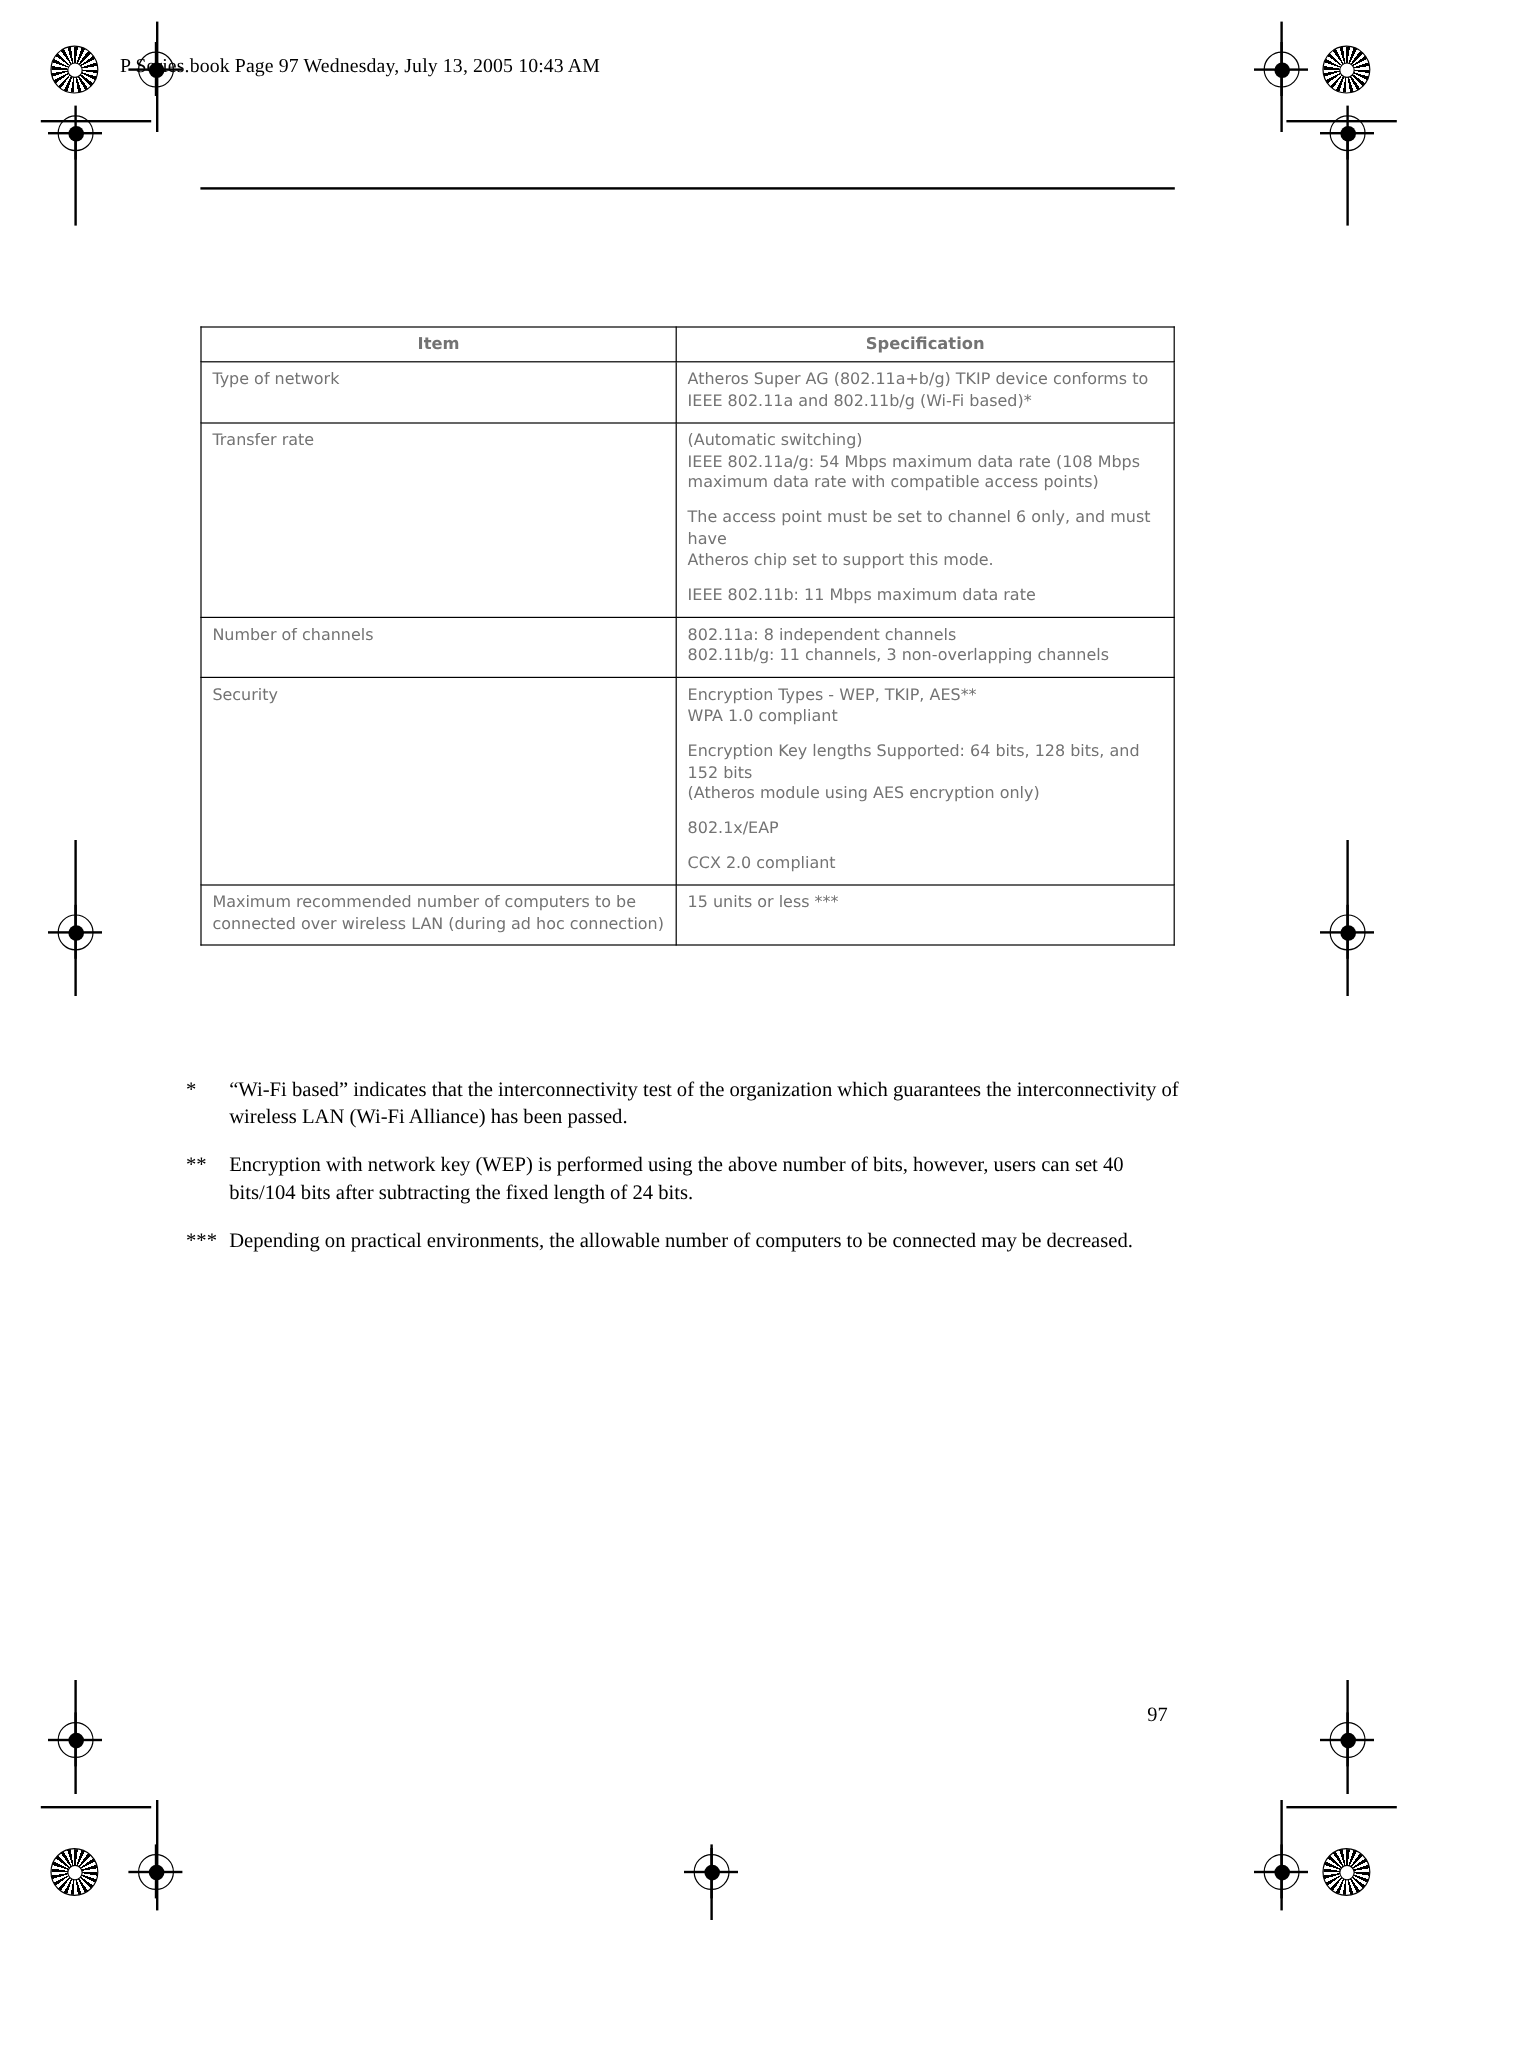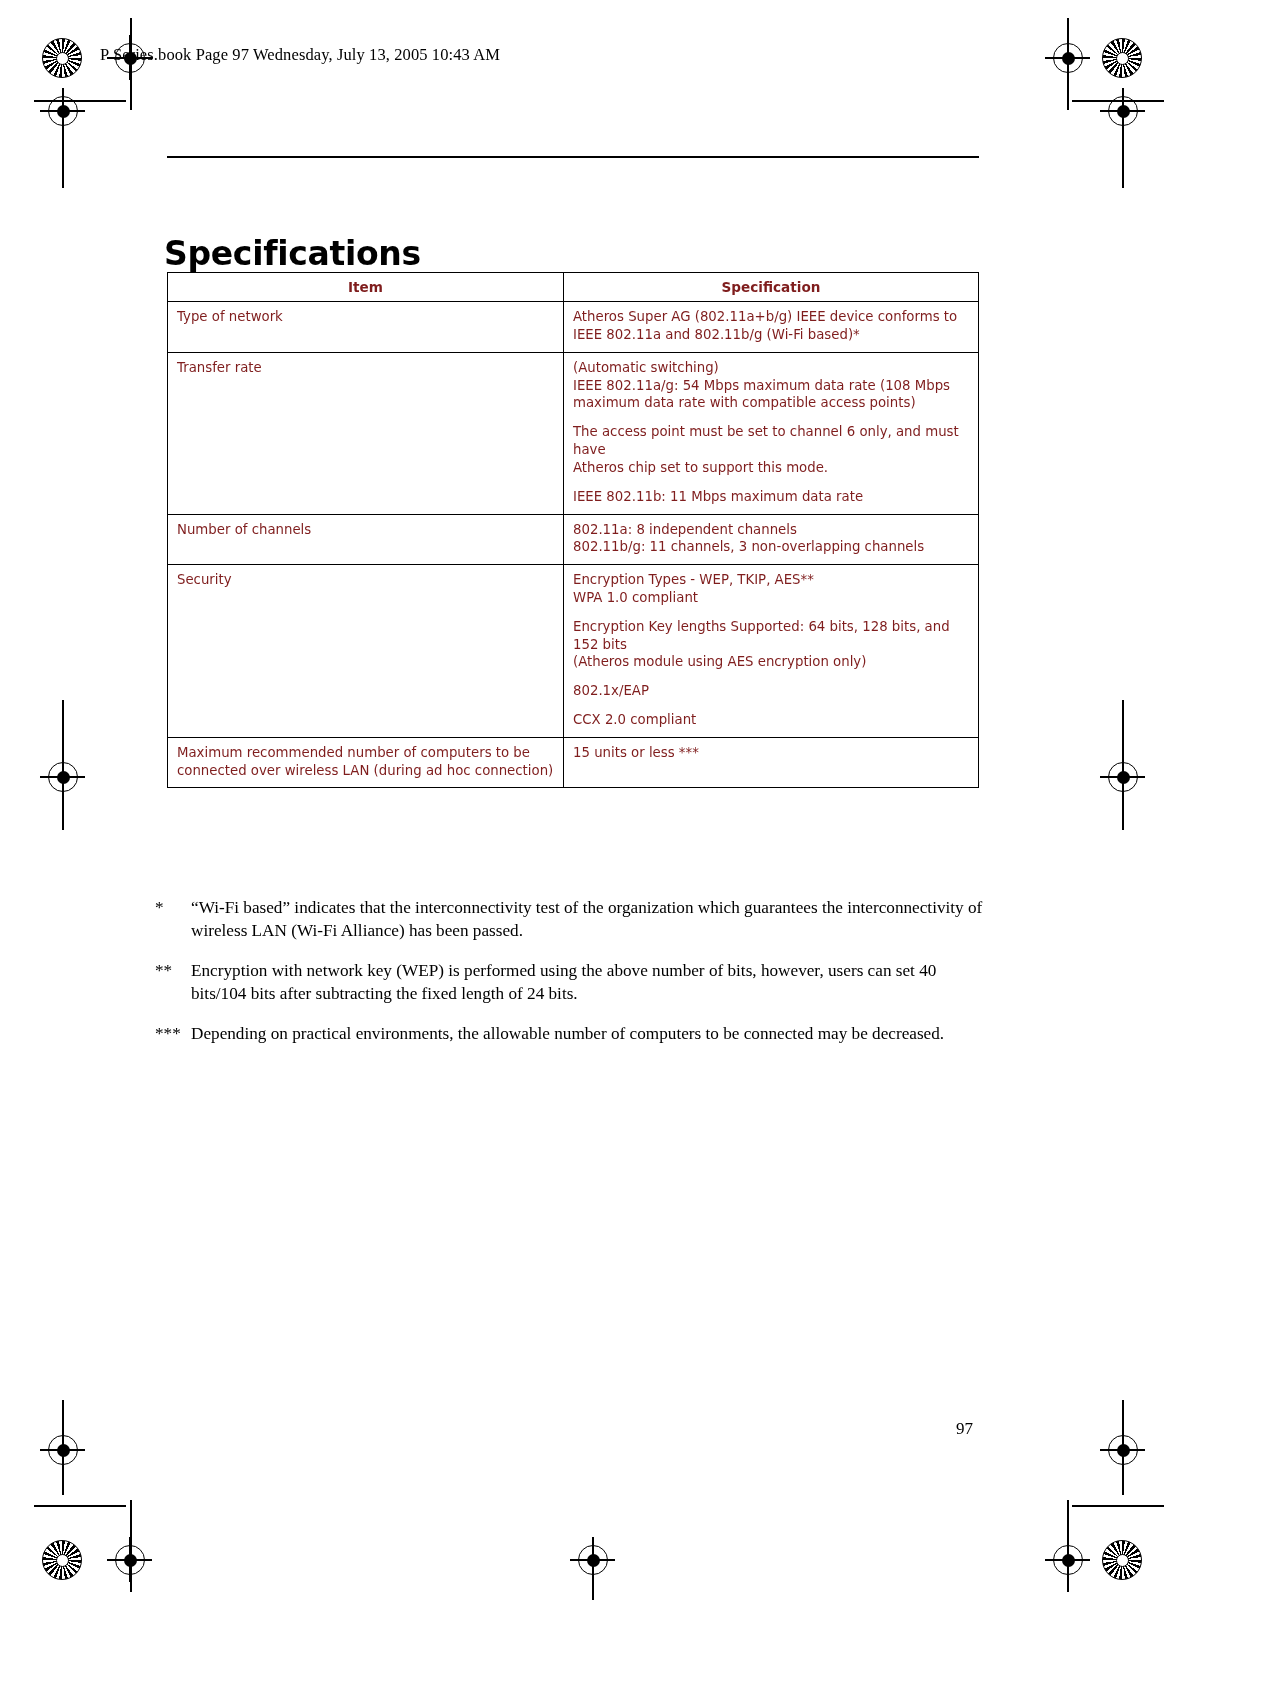--- a/index.html
+++ b/index.html
@@ -123,21 +123,21 @@
   
   .spec-table {
     position: absolute;
     left: 155px;
     top: 272px;
     width: 812px;
     border-collapse: collapse;
     table-layout: fixed;
     font-family: "DejaVu Sans", sans-serif;
     font-size: 13.3px;
-    color: #7f1d1d;
+    color: #737373;
   }
   .spec-table td, .spec-table th {
     border: 1.3px solid #000;
     vertical-align: top;
     padding: 6px 9px 8px 9px;
     line-height: 1.34;
   }
   .spec-table thead th {
     text-align: center;
     font-weight: bold;
@@ -240,35 +240,34 @@
       <span class="dot"></span>
     </div>
   <div class="reg" style="left:566px; top:1545px;">
       <span class="dot"></span>
     </div>
 
   <div class="slug">P Series.book  Page 97  Wednesday, July 13, 2005  10:43 AM</div>
 
   <div class="rule-top"></div>
 
-  <h1 class="page-title">Specifications</h1>
 
   <table class="spec-table">
     <thead>
       <tr>
         <th class="col-item">Item</th>
         <th class="col-spec">Specification</th>
       </tr>
     </thead>
     <tbody id="spec-body">
         <tr>
           <td class="col-item">Type of network</td>
           <td class="col-spec">
             <p class="cell-block">
-              <span class="cell-line">Atheros Super AG (802.11a+b/g) IEEE device conforms to</span>
+              <span class="cell-line">Atheros Super AG (802.11a+b/g) TKIP device conforms to</span>
               <span class="cell-line">IEEE 802.11a and 802.11b/g (Wi-Fi based)*</span>
             </p>
           </td>
         </tr>
         <tr>
           <td class="col-item">Transfer rate</td>
           <td class="col-spec">
             <p class="cell-block">
               <span class="cell-line">(Automatic switching)</span>
               <span class="cell-line">IEEE 802.11a/g: 54 Mbps maximum data rate (108 Mbps</span>

